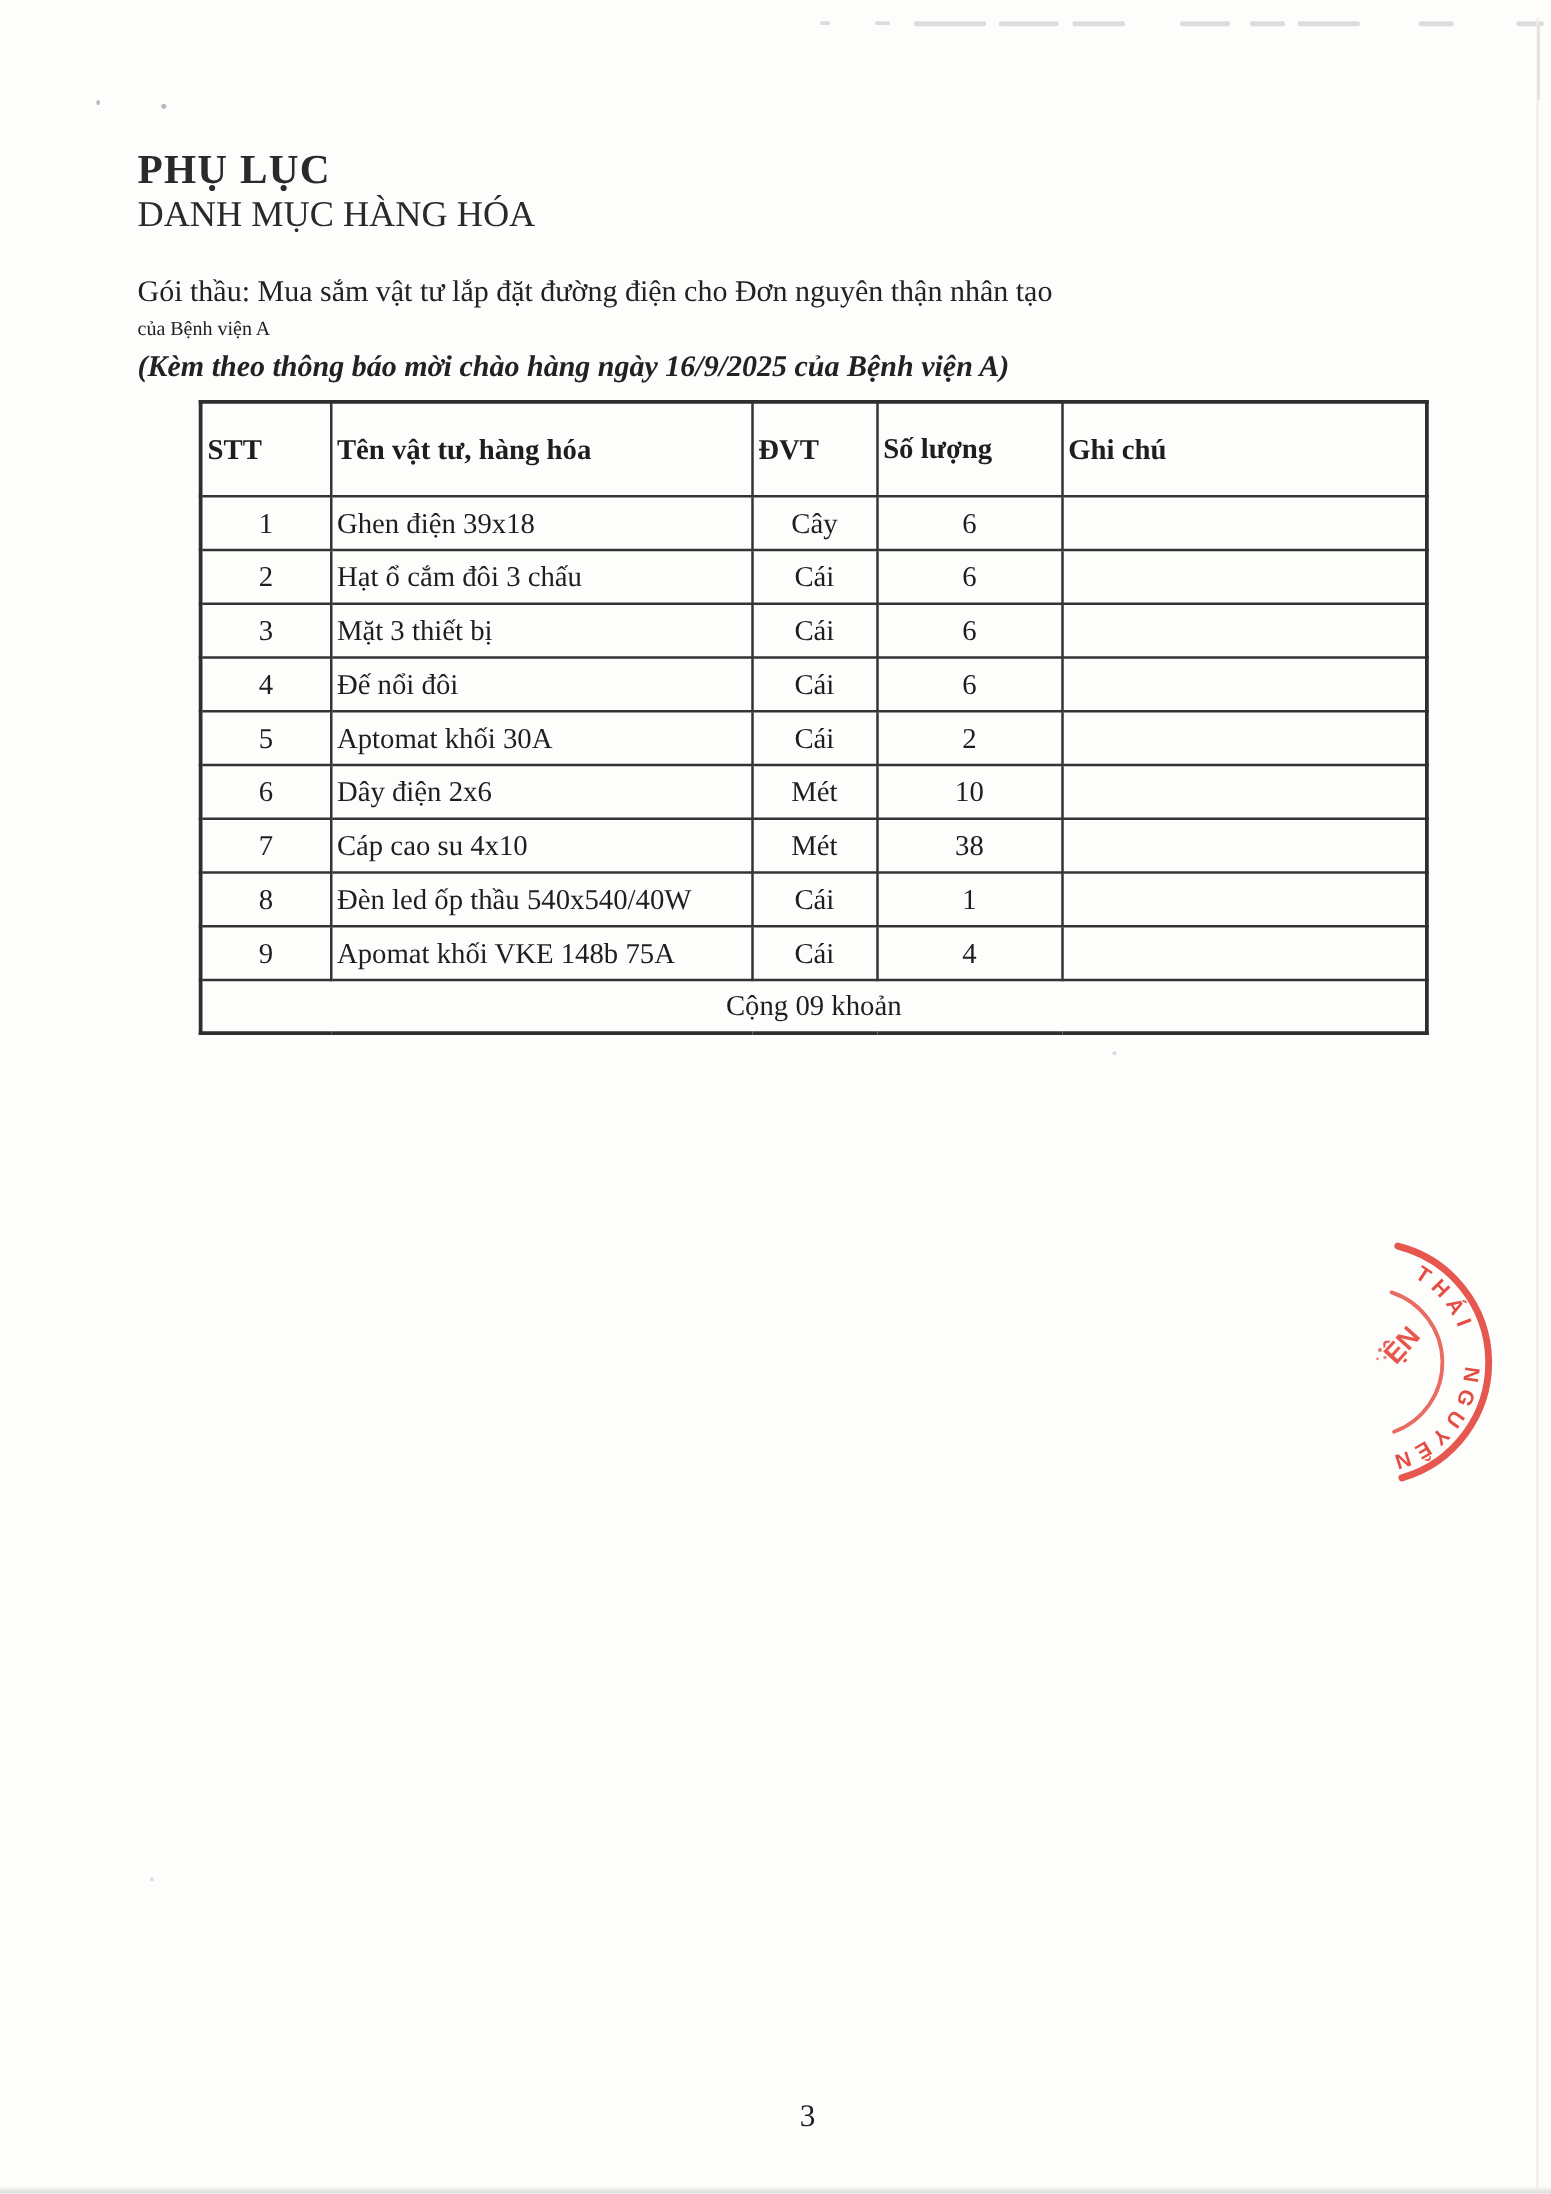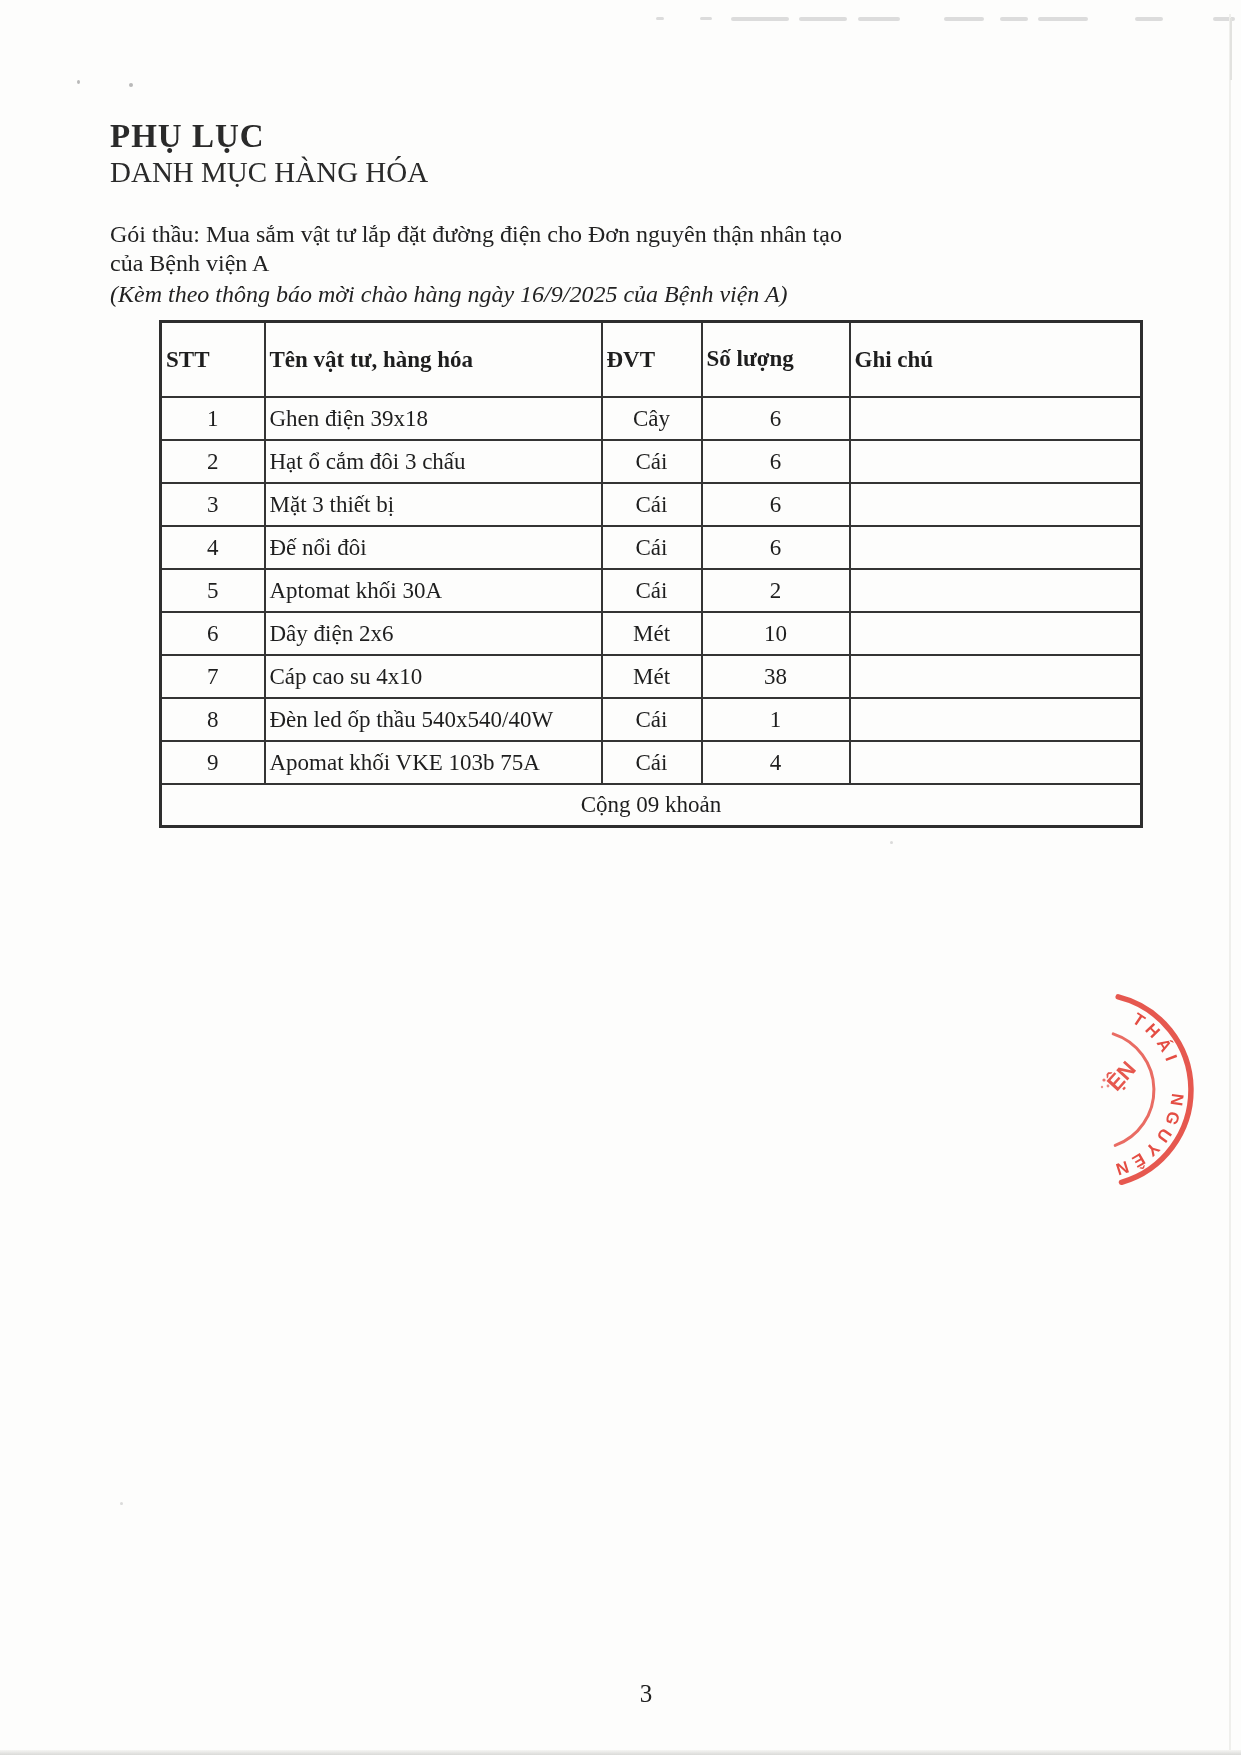--- a/index.html
+++ b/index.html
@@ -21,22 +21,22 @@
     background:linear-gradient(#f5f5f3,#dadad8);}
   .dust{position:absolute;background:#b9b9b9;border-radius:50%;}
 
   
   .head-block{
     position:absolute;left:110px;top:118px;width:1080px;
   }
   .title{font-size:33px;font-weight:bold;letter-spacing:1px;line-height:36px;color:#2a2a2a;}
   .subtitle{font-size:29px;font-weight:normal;line-height:37px;color:#2a2a2a;}
   .pkg-line{font-size:24px;line-height:30px;color:#222;margin-top:28px;}
-  .pkg-line2{font-size:24px;line-height:29px;color:#222;}
-  .note-line{font-size:24px;font-style:italic;line-height:33px;color:#222;}
+  .pkg-line2{font-size:16px;line-height:29px;color:#222;}
+  .note-line{font-size:24px;font-style:italic;line-height:33px;color:#222;font-weight:bold;}
 
   
   table.goods{
     position:absolute;left:159px;top:320px;width:981px;
     border-collapse:collapse;table-layout:fixed;
     font-size:23px;color:#1e1e1e;
   }
   table.goods td,table.goods th{
     border:2px solid #343434;
     padding:0 4px;
@@ -160,21 +160,21 @@
       </tr>
       <tr>
         <td class="c">8</td>
         <td class="name">Đèn led ốp thầu 540x540/40W</td>
         <td class="c">Cái</td>
         <td class="c">1</td>
         <td class="c"></td>
       </tr>
       <tr>
         <td class="c">9</td>
-        <td class="name">Apomat khối VKE 103b 75A</td>
+        <td class="name">Apomat khối VKE 148b 75A</td>
         <td class="c">Cái</td>
         <td class="c">4</td>
         <td class="c"></td>
       </tr>
       <tr>
         <td class="footer-cell" colspan="5">Cộng 09 khoản</td>
       </tr>
     </tbody>
   </table>
 

